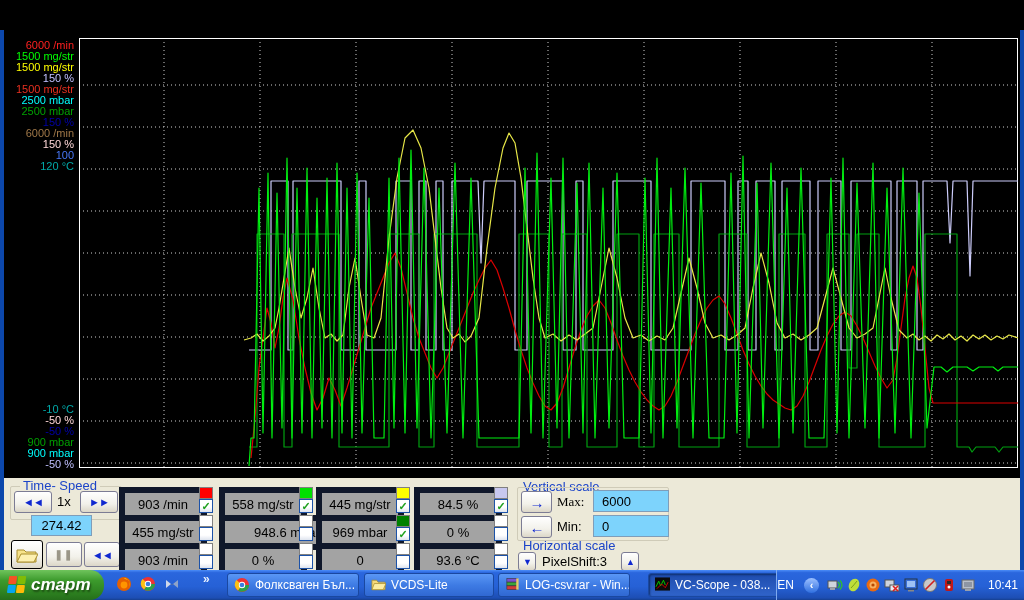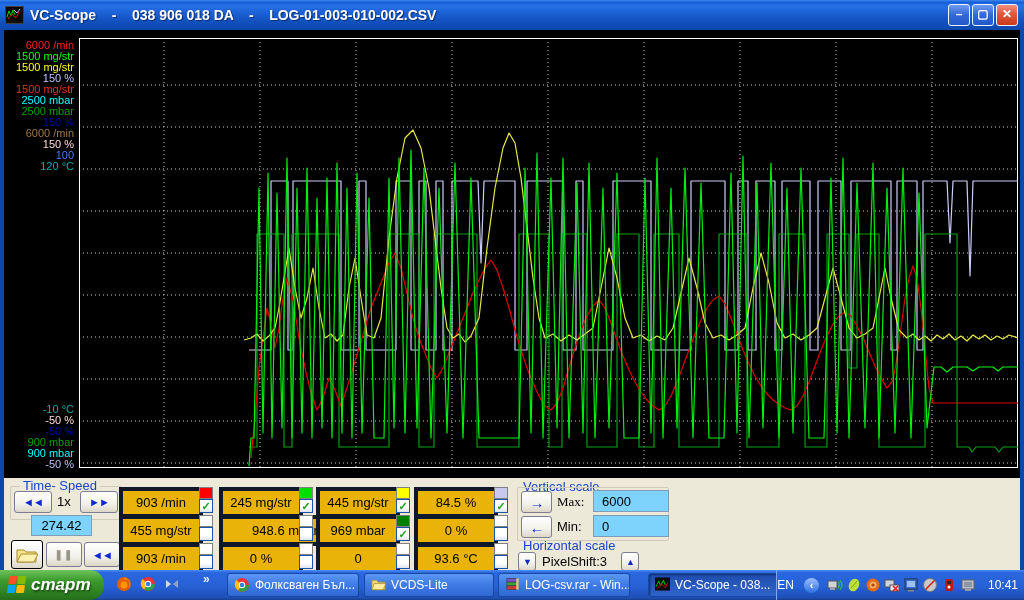--- a/index.html
+++ b/index.html
@@ -28,21 +28,21 @@
     border-left:4px solid #0c47ab;border-right:4px solid #0c47ab;box-sizing:border-box;}
   .grouplabel{position:absolute;color:#1c44c8;font-size:13px;}
   .groupbox{position:absolute;border:1px solid #cfcbb8;border-radius:2px;}
   .xpbtn{position:absolute;border:1px solid #7c7c94;border-radius:3px;
     background:linear-gradient(180deg,#ffffff 0%,#f2f1ea 60%,#dcd7c8 100%);
     color:#1028d0;font-weight:bold;font-size:11px;text-align:center;cursor:default;
     display:flex;align-items:center;justify-content:center;letter-spacing:-1px;}
   .textbox{position:absolute;background:#7dd3fc;border:1px solid #7f9db9;font-size:13px;color:#000;
     display:flex;align-items:center;justify-content:center;}
   .panel-label{position:absolute;color:#000;font-size:13px;}
-  .chanbox{position:absolute;width:76px;height:23px;background:#eab308;border:4px solid #0f172a;
+  .chanbox{position:absolute;width:76px;height:23px;background:#a3a3a3;border:6px solid #0f172a;
     font-size:13px;color:#000;display:flex;align-items:center;justify-content:center;white-space:pre;}
   .swatch{position:absolute;width:12px;height:10px;border:1px solid #808080;background:#fff;}
   .checkbox{position:absolute;width:12px;height:12px;border:1px solid #1c52a8;background:linear-gradient(180deg,#fff 60%,#dfe4ee 100%);
     font-size:11px;line-height:12px;text-align:center;color:#21a121;font-weight:bold;}
   .arrowbtn-blue{color:#1028d0;font-weight:bold;}
 
   
   #taskbar{position:absolute;left:0;top:570px;width:1024px;height:30px;
     background:linear-gradient(180deg,#4b8df8 0%,#2a66dd 9%,#2661d6 55%,#1d4eb4 93%,#16408f 100%);}
   #startbtn{position:absolute;left:0;top:0;width:104px;height:30px;border-radius:0 14px 14px 0;
@@ -66,36 +66,20 @@
   .tray-ico{width:16px;height:16px;display:block;}
   #tray-clock{color:#fff;font-size:12px;margin-left:4px;}
   #tray-chevron{width:15px;height:15px;border-radius:50%;background:linear-gradient(180deg,#9cc0ff,#2f6fe0);
     color:#fff;font-size:11px;line-height:14px;text-align:center;font-weight:bold;}
 </style>
 </head>
 <body>
 
 <div id="window">
 
-  <div id="titlebar">
-    <div id="title-icon">
-      <svg width="15" height="14" viewBox="0 0 15 14">
-        <rect x="0" y="0" width="15" height="14" fill="#080808"></rect>
-        <polyline points="1,10 3,4 5,9 7,3 9,8" stroke="#00d000" stroke-width="1" fill="none"></polyline>
-        <polyline points="2,12 6,7 10,11 13,5" stroke="#d00000" stroke-width="1" fill="none"></polyline>
-        <polyline points="8,3 11,6 14,2" stroke="#b0b0ff" stroke-width="1" fill="none"></polyline>
-      </svg>
-    </div>
-    <div id="title-text">VC-Scope    -    038 906 018 DA    -    LOG-01-003-010-002.CSV</div>
-    <div id="win-buttons">
-      <div class="winbtn">–</div>
-      <div class="winbtn">▢</div>
-      <div class="winbtn close">✕</div>
-    </div>
-  </div>
 
   <div id="chart-section">
     <div id="scale-labels">
         <div class="scale-label" style="top: 10px; color: rgb(255, 32, 32);">6000 /min</div>
         <div class="scale-label" style="top: 21px; color: rgb(0, 255, 0);">1500 mg/str</div>
         <div class="scale-label" style="top: 32px; color: rgb(255, 255, 0);">1500 mg/str</div>
         <div class="scale-label" style="top: 43px; color: rgb(192, 192, 255);">150 %</div>
         <div class="scale-label" style="top: 54px; color: rgb(232, 48, 32);">1500 mg/str</div>
         <div class="scale-label" style="top: 65px; color: rgb(0, 255, 255);">2500 mbar</div>
         <div class="scale-label" style="top: 76px; color: rgb(0, 160, 0);">2500 mbar</div>
@@ -154,21 +138,21 @@
         <path d="M1 16 L5 8 L22 8 L18 16 Z" fill="#fdf0b0" stroke="#a88d2c"></path>
       </svg>
     </div>
     <div class="xpbtn" style="left:42px;top:64px;width:34px;height:23px;color:#9a9687;font-size:10px;letter-spacing:1px;">❚❚</div>
     <div class="xpbtn" style="left:80px;top:64px;width:34px;height:23px;">◄◄</div>
 
     <div id="channels">
         <div class="chanbox" style="left: 115px; top: 9px;">903 /min</div>
         <div class="swatch" style="left: 195px; top: 9px; background: rgb(255, 0, 0);"></div>
         <div class="checkbox" style="left: 195px; top: 21px;">✓</div>
-        <div class="chanbox" style="left: 215px; top: 9px;">245 mg/str</div>
+        <div class="chanbox" style="left: 215px; top: 9px;">558 mg/str</div>
         <div class="swatch" style="left: 295px; top: 9px; background: rgb(0, 224, 0);"></div>
         <div class="checkbox" style="left: 295px; top: 21px;">✓</div>
         <div class="chanbox" style="left: 312px; top: 9px;">445 mg/str</div>
         <div class="swatch" style="left: 392px; top: 9px; background: rgb(255, 255, 0);"></div>
         <div class="checkbox" style="left: 392px; top: 21px;">✓</div>
         <div class="chanbox" style="left: 410px; top: 9px;">84.5 %</div>
         <div class="swatch" style="left: 490px; top: 9px; background: rgb(200, 200, 240);"></div>
         <div class="checkbox" style="left: 490px; top: 21px;">✓</div>
         <div class="chanbox" style="left: 115px; top: 37px;">455 mg/str</div>
         <div class="swatch" style="left: 195px; top: 37px;"></div>

